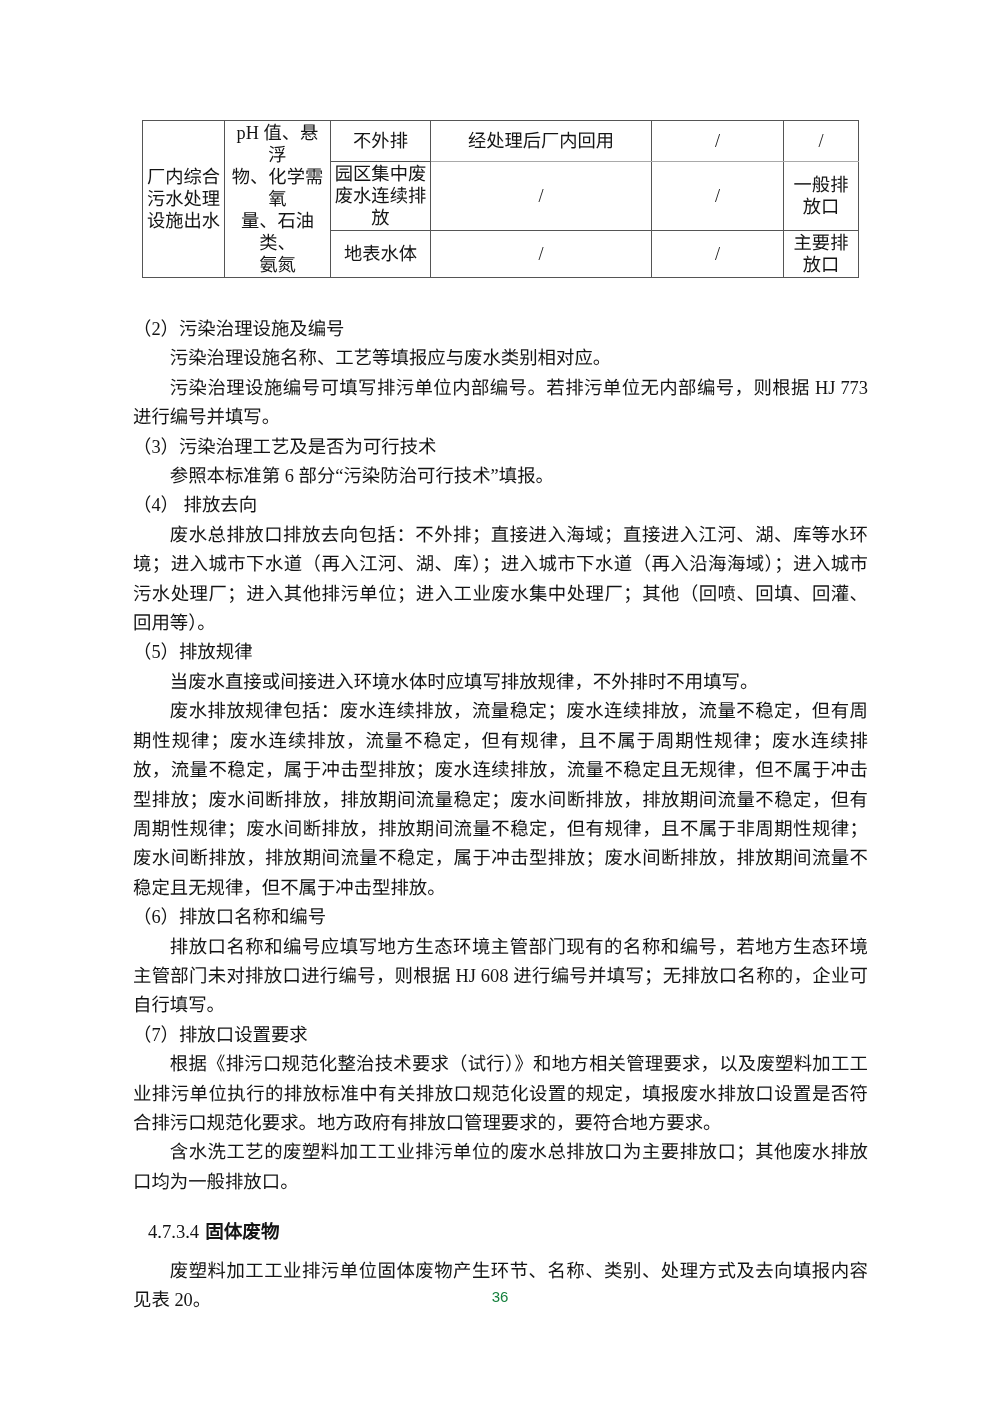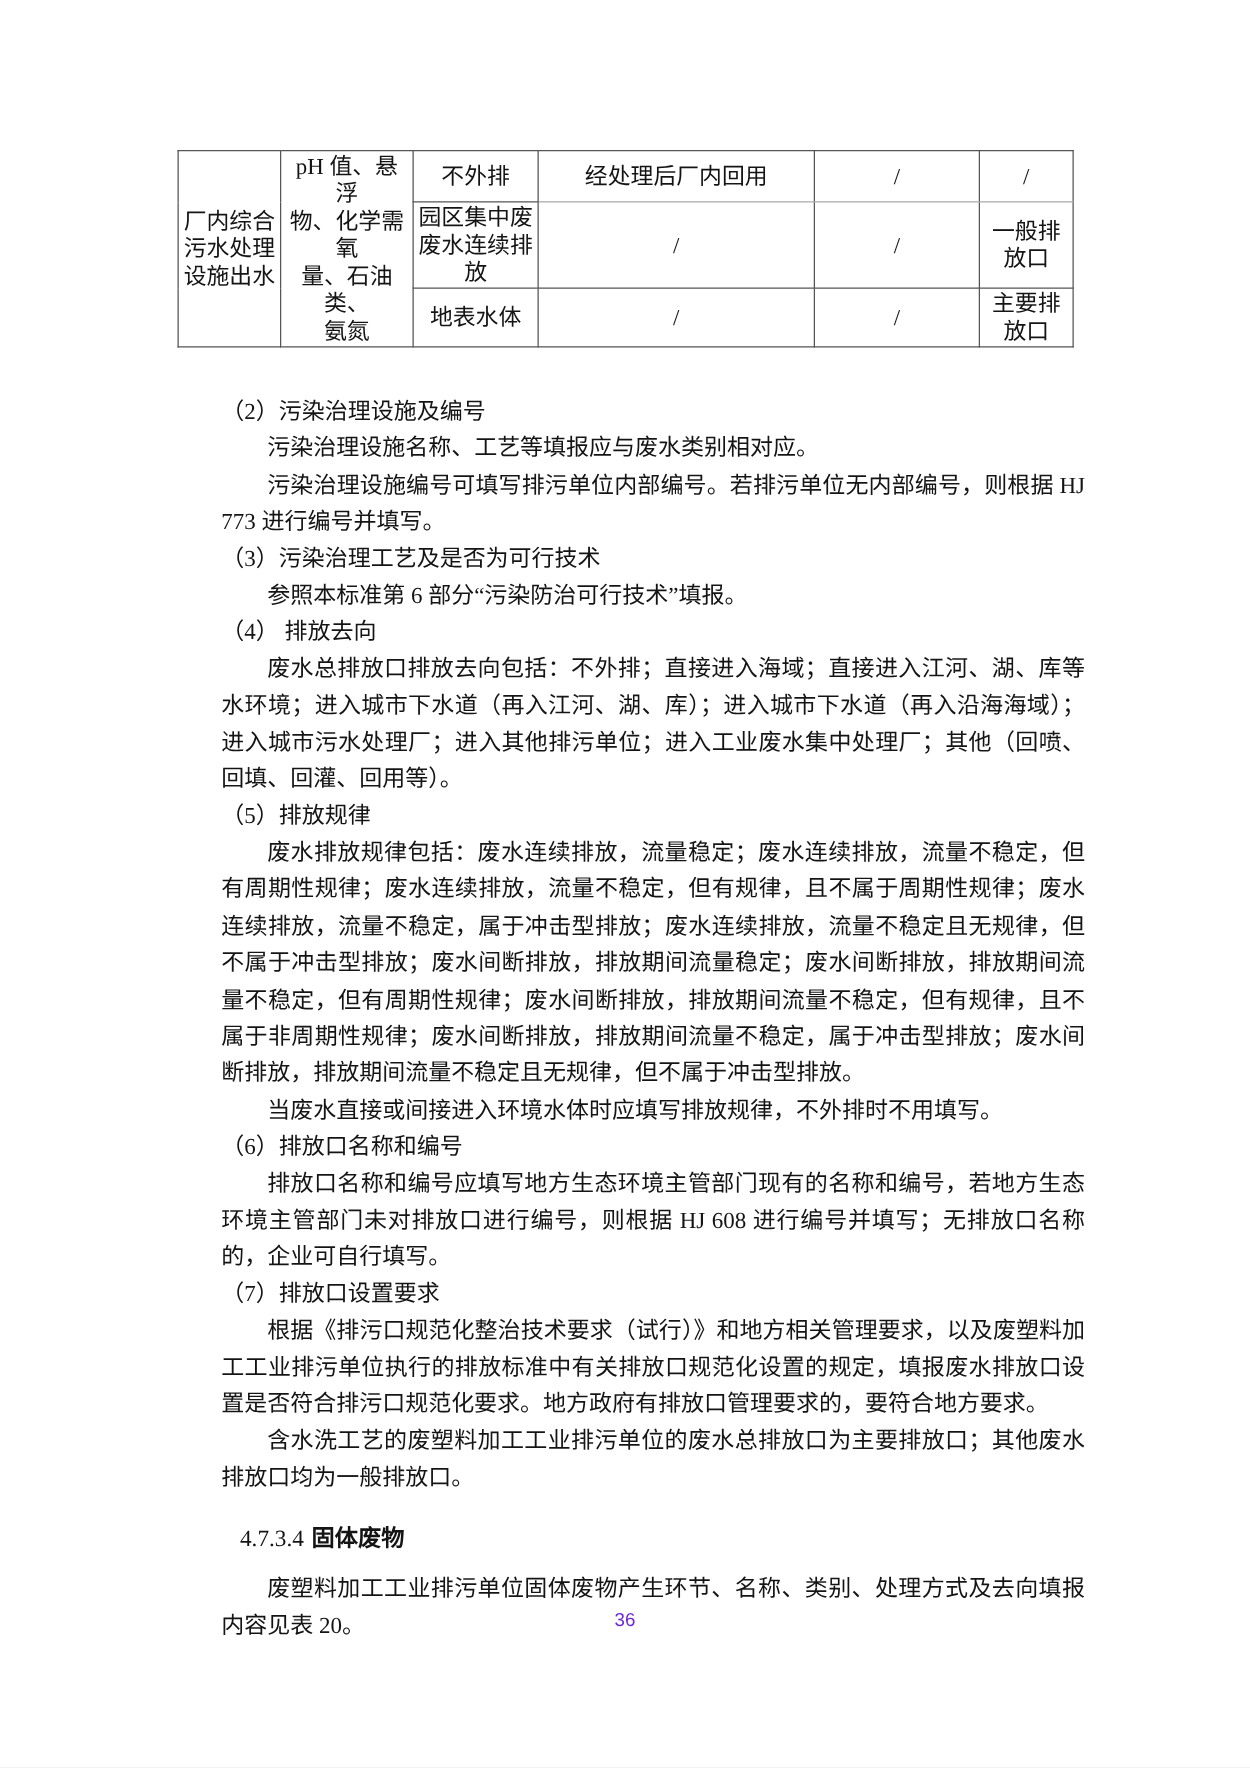--- a/index.html
+++ b/index.html
@@ -38,21 +38,20 @@
   table.outlet tr.r2 { height:45px; }
   table.outlet tr.r3 { height:41px; }
   td.cell-left { text-align:left; padding-left:8px; }
   tr.r1 td.lb { border-bottom-color:#a9a9a9; }
   
   .text {
     margin-top:37px;
     font-size:18.4px;
     line-height:29.4px;
     text-align:justify;
-    margin-left:44px;
   }
   .text p { margin:0; }
   p.body { text-indent:2em; }
   p.item { text-indent:0; }
   .heading {
     margin-top:20px;
     margin-bottom:10px;
     padding-left:15px;
     font-size:18.6px;
     line-height:29.4px;
@@ -60,21 +59,21 @@
   }
   .heading .num { font-family:Liberation Serif, serif; font-weight:normal; }
   .heading .title { font-family:Liberation Serif, serif; font-weight:bold; margin-left:6px; }
   .footer {
     position:absolute;
     top:1288px; left:0;
     width:100%;
     text-align:center;
     font-family:"Liberation Sans","DejaVu Sans",sans-serif;
     font-size:15px;
-    color:#6d28d9;
+    color:#15803d;
   }
 </style>
 </head>
 <body>
 
 <div class="page">
   <div class="content">
 
     <table class="outlet">
       <colgroup>
@@ -119,22 +118,22 @@
 
     <div class="text">
       <p class="item">（2）污染治理设施及编号</p>
       <p class="body">污染治理设施名称、工艺等填报应与废水类别相对应。</p>
       <p class="body">污染治理设施编号可填写排污单位内部编号。若排污单位无内部编号，则根据 HJ 773 进行编号并填写。</p>
       <p class="item">（3）污染治理工艺及是否为可行技术</p>
       <p class="body">参照本标准第 6 部分“污染防治可行技术”填报。</p>
       <p class="item">（4） 排放去向</p>
       <p class="body">废水总排放口排放去向包括：不外排；直接进入海域；直接进入江河、湖、库等水环境；进入城市下水道（再入江河、湖、库）；进入城市下水道（再入沿海海域）；进入城市污水处理厂；进入其他排污单位；进入工业废水集中处理厂；其他（回喷、回填、回灌、回用等）。</p>
       <p class="item">（5）排放规律</p>
+      <p class="body">当废水直接或间接进入环境水体时应填写排放规律，不外排时不用填写。</p>
       <p class="body">废水排放规律包括：废水连续排放，流量稳定；废水连续排放，流量不稳定，但有周期性规律；废水连续排放，流量不稳定，但有规律，且不属于周期性规律；废水连续排放，流量不稳定，属于冲击型排放；废水连续排放，流量不稳定且无规律，但不属于冲击型排放；废水间断排放，排放期间流量稳定；废水间断排放，排放期间流量不稳定，但有周期性规律；废水间断排放，排放期间流量不稳定，但有规律，且不属于非周期性规律；废水间断排放，排放期间流量不稳定，属于冲击型排放；废水间断排放，排放期间流量不稳定且无规律，但不属于冲击型排放。</p>
-      <p class="body">当废水直接或间接进入环境水体时应填写排放规律，不外排时不用填写。</p>
       <p class="item">（6）排放口名称和编号</p>
       <p class="body">排放口名称和编号应填写地方生态环境主管部门现有的名称和编号，若地方生态环境主管部门未对排放口进行编号，则根据 HJ 608 进行编号并填写；无排放口名称的，企业可自行填写。</p>
       <p class="item">（7）排放口设置要求</p>
       <p class="body">根据《排污口规范化整治技术要求（试行）》和地方相关管理要求，以及废塑料加工工业排污单位执行的排放标准中有关排放口规范化设置的规定，填报废水排放口设置是否符合排污口规范化要求。地方政府有排放口管理要求的，要符合地方要求。</p>
       <p class="body">含水洗工艺的废塑料加工工业排污单位的废水总排放口为主要排放口；其他废水排放口均为一般排放口。</p>
 
       <div class="heading">
         <span class="num">4.7.3.4</span><span class="title">固体废物</span>
       </div>
 

